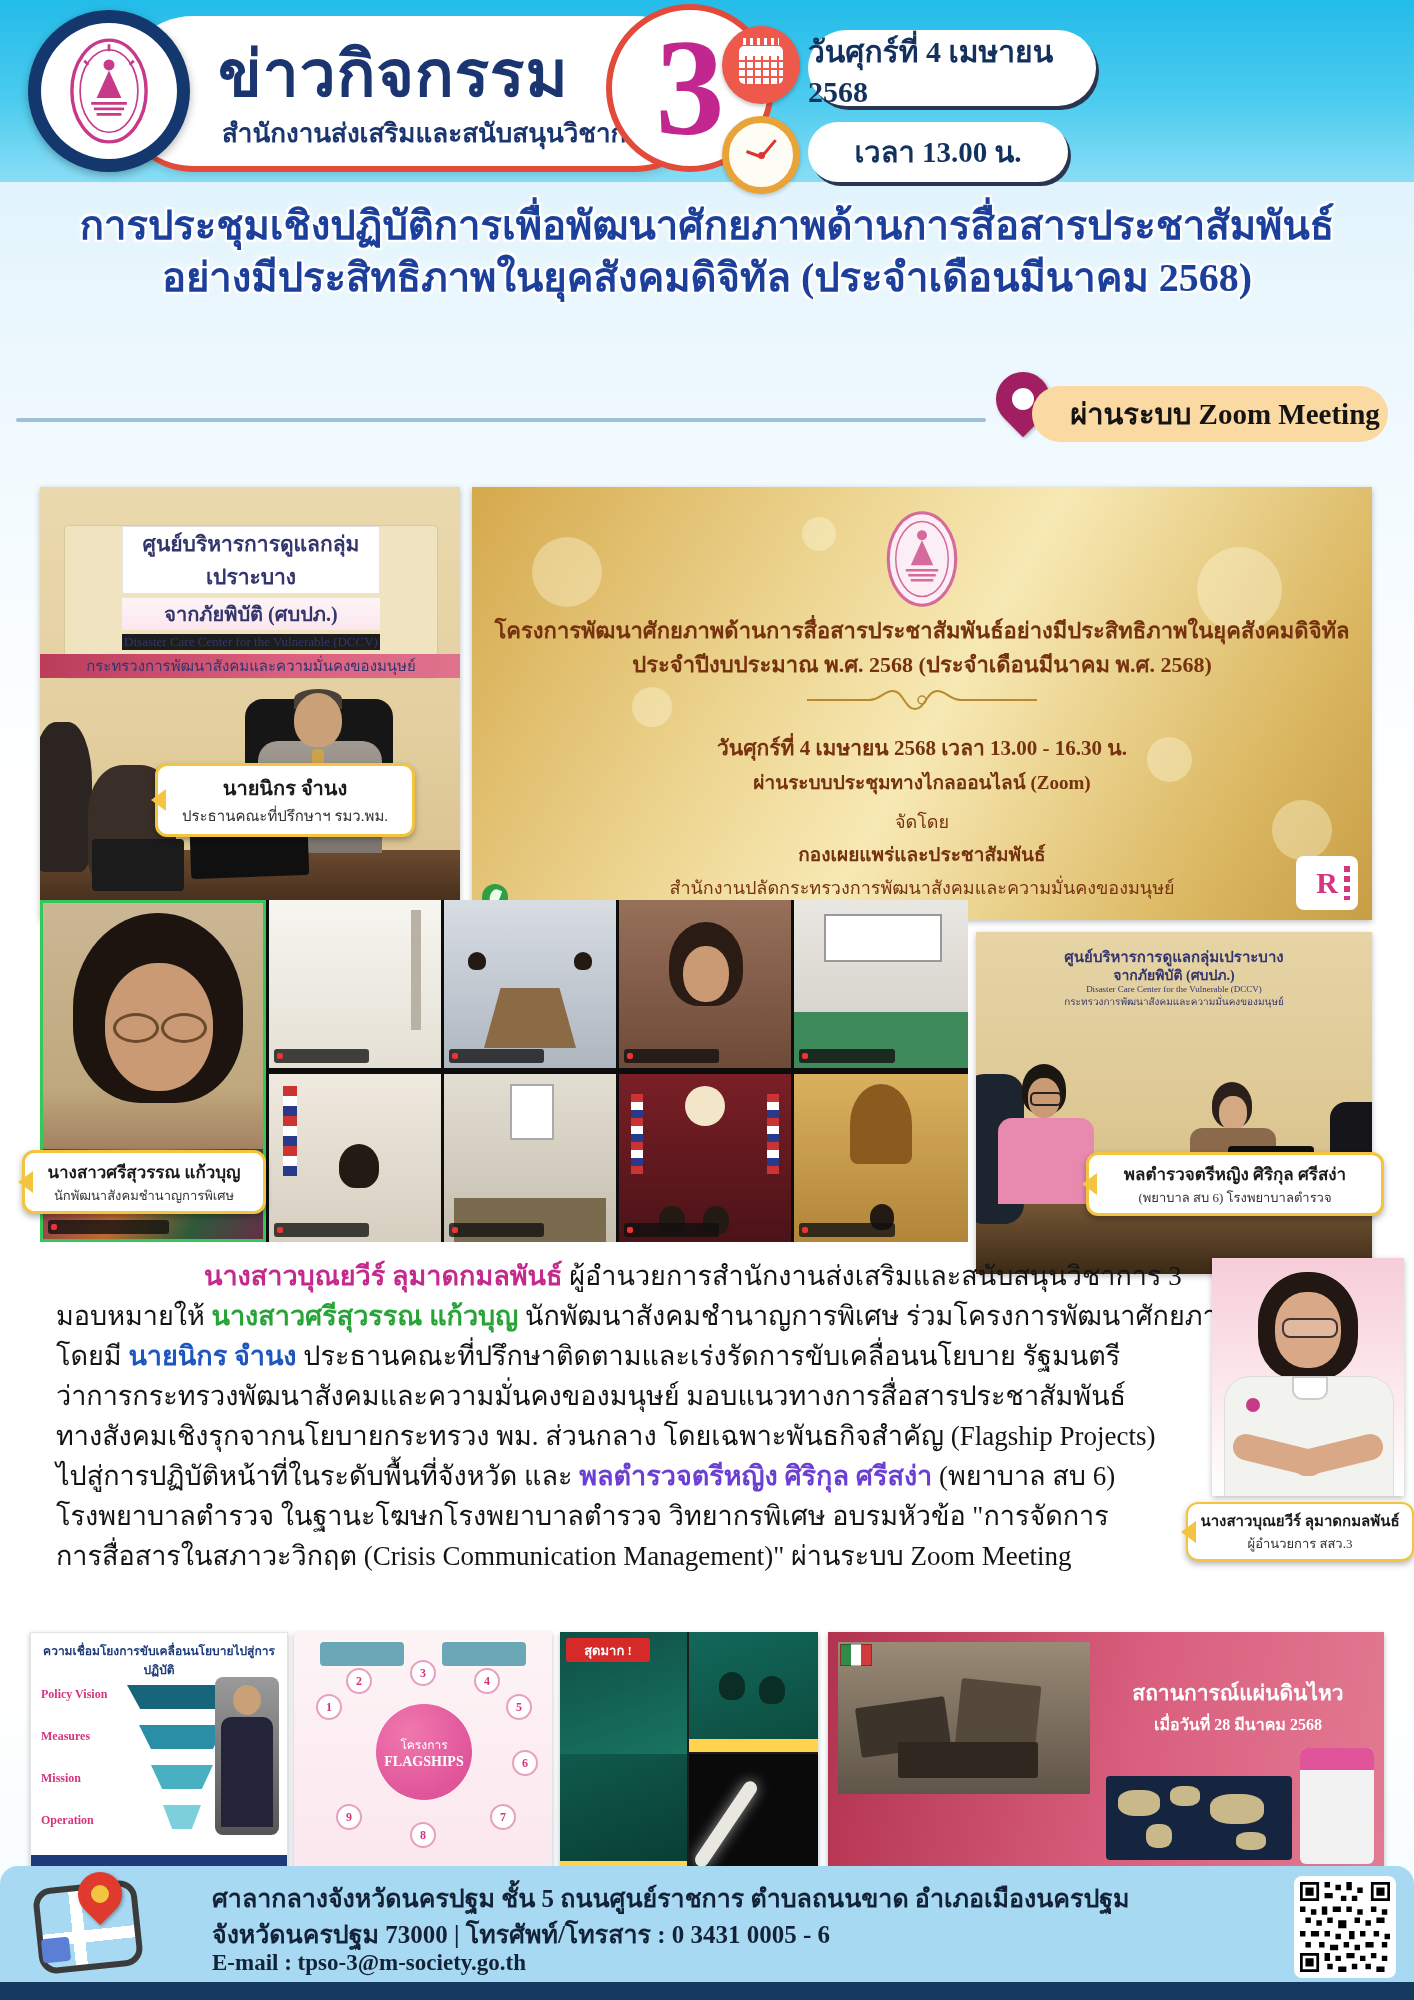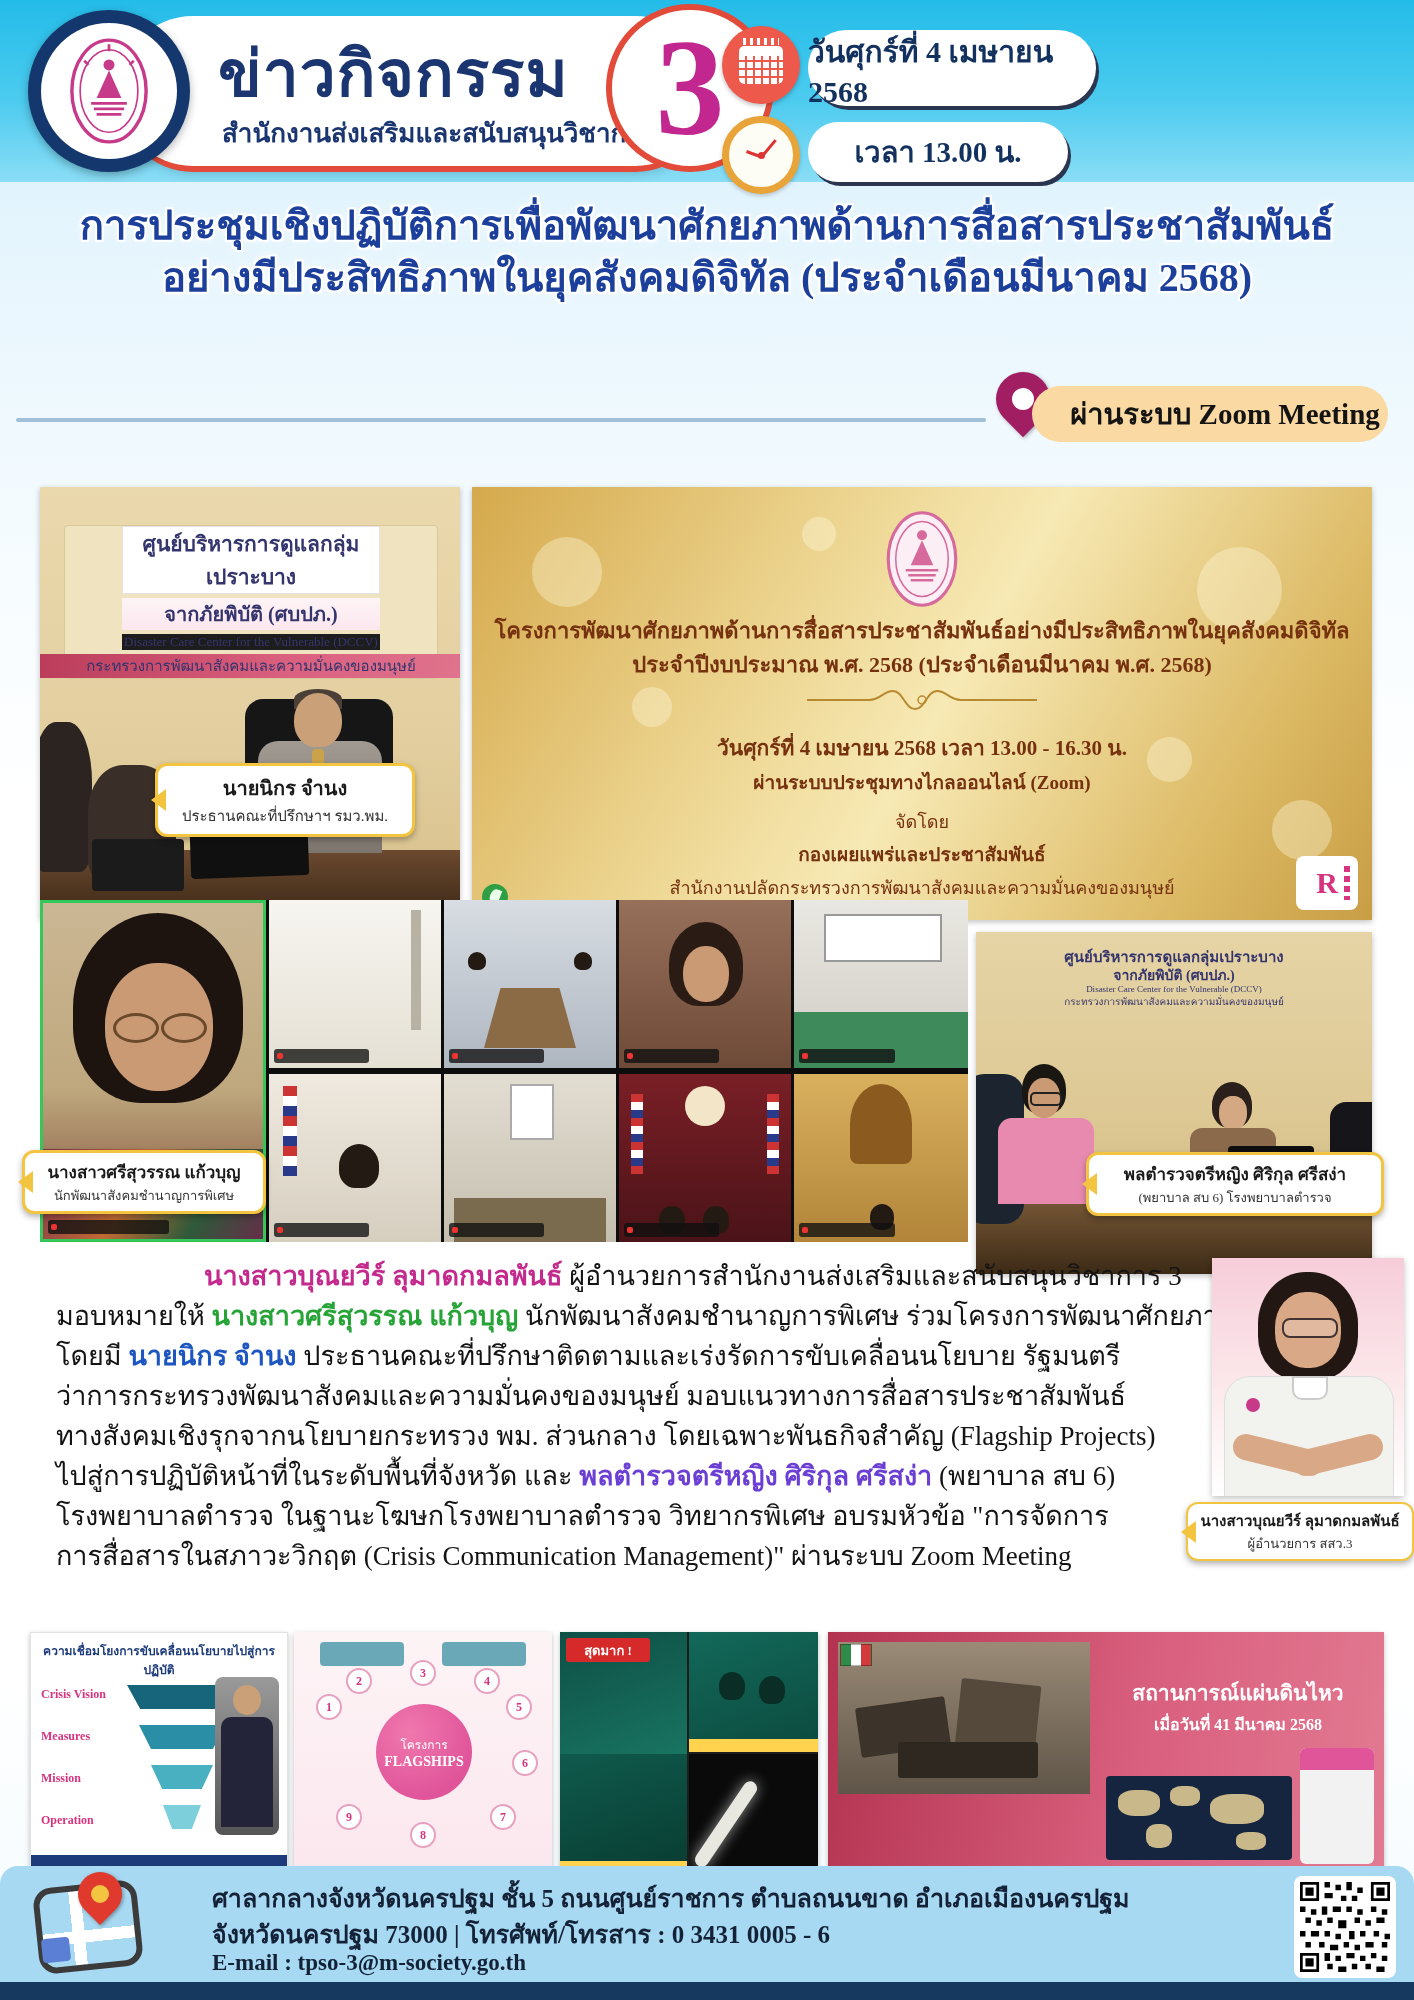--- a/index.html
+++ b/index.html
@@ -374,21 +374,21 @@
     <div class="po-arm" style="left:80px;transform:rotate(-14deg);"></div>
     <div class="po-crest"></div>
   </div>
   <div class="caption" style="left:1186px;top:1502px;width:228px;padding:5px 4px;border-width:2px;">
     <div class="nm" style="font-size:15px;">นางสาวบุณยวีร์ ลุมาดกมลพันธ์</div>
     <div class="tt" style="font-size:13px;">ผู้อำนวยการ สสว.3</div>
   </div>
 
   <div class="bslide s1">
     <div class="s1-title">ความเชื่อมโยงการขับเคลื่อนนโยบายไปสู่การปฏิบัติ</div>
-    <div class="s1-label" style="top:54px;">Crisis Vision</div>
+    <div class="s1-label" style="top:54px;">Policy Vision</div>
     <div class="s1-label" style="top:96px;">Measures</div>
     <div class="s1-label" style="top:138px;">Mission</div>
     <div class="s1-label" style="top:180px;">Operation</div>
     <div class="fun" style="top:52px;width:110px;background:#16657a;clip-path:polygon(0 0,100% 0,88% 100%,12% 100%);"></div>
     <div class="fun" style="top:92px;left:108px;width:86px;background:#2a8fa6;clip-path:polygon(0 0,100% 0,86% 100%,14% 100%);"></div>
     <div class="fun" style="top:132px;left:120px;width:62px;background:#49b0c2;clip-path:polygon(0 0,100% 0,82% 100%,18% 100%);"></div>
     <div class="fun" style="top:172px;left:132px;width:38px;background:#7ccfdb;clip-path:polygon(0 0,100% 0,76% 100%,24% 100%);"></div>
     <div class="s1-man"></div>
     <div class="s1-foot"></div>
   </div>
@@ -448,21 +448,21 @@
   </div>
 
   <div class="bslide s4">
     <div class="s4-photo">
       <div class="rub" style="left:20px;top:60px;width:90px;height:50px;transform:rotate(-8deg);"></div>
       <div class="rub" style="left:120px;top:40px;width:80px;height:70px;transform:rotate(6deg);background:#55493c;"></div>
       <div class="rub" style="left:60px;top:100px;width:140px;height:36px;background:#2e2820;"></div>
     </div>
     <div class="s4-flag"></div>
     <div class="s4-t1">สถานการณ์แผ่นดินไหว</div>
-    <div class="s4-t2">เมื่อวันที่ 41 มีนาคม 2568</div>
+    <div class="s4-t2">เมื่อวันที่ 28 มีนาคม 2568</div>
     <div class="s4-map">
       <div class="land" style="left:12px;top:14px;width:42px;height:26px;"></div>
       <div class="land" style="left:64px;top:10px;width:30px;height:20px;"></div>
       <div class="land" style="left:104px;top:18px;width:54px;height:30px;"></div>
       <div class="land" style="left:40px;top:48px;width:26px;height:24px;"></div>
       <div class="land" style="left:130px;top:56px;width:30px;height:18px;"></div>
     </div>
     <div class="s4-phone"></div>
   </div>
 

